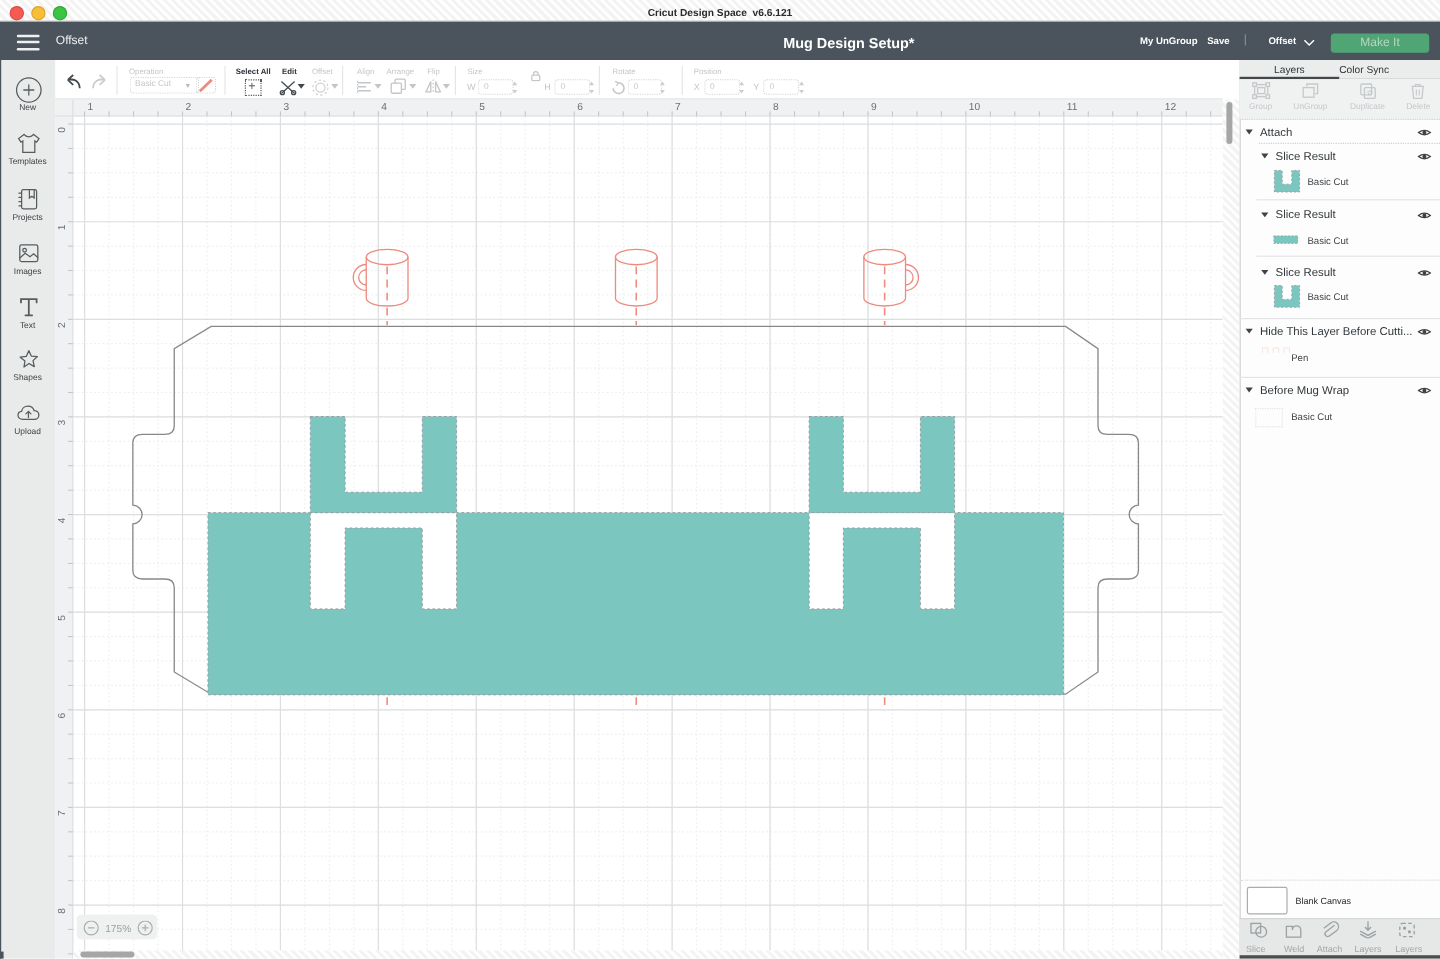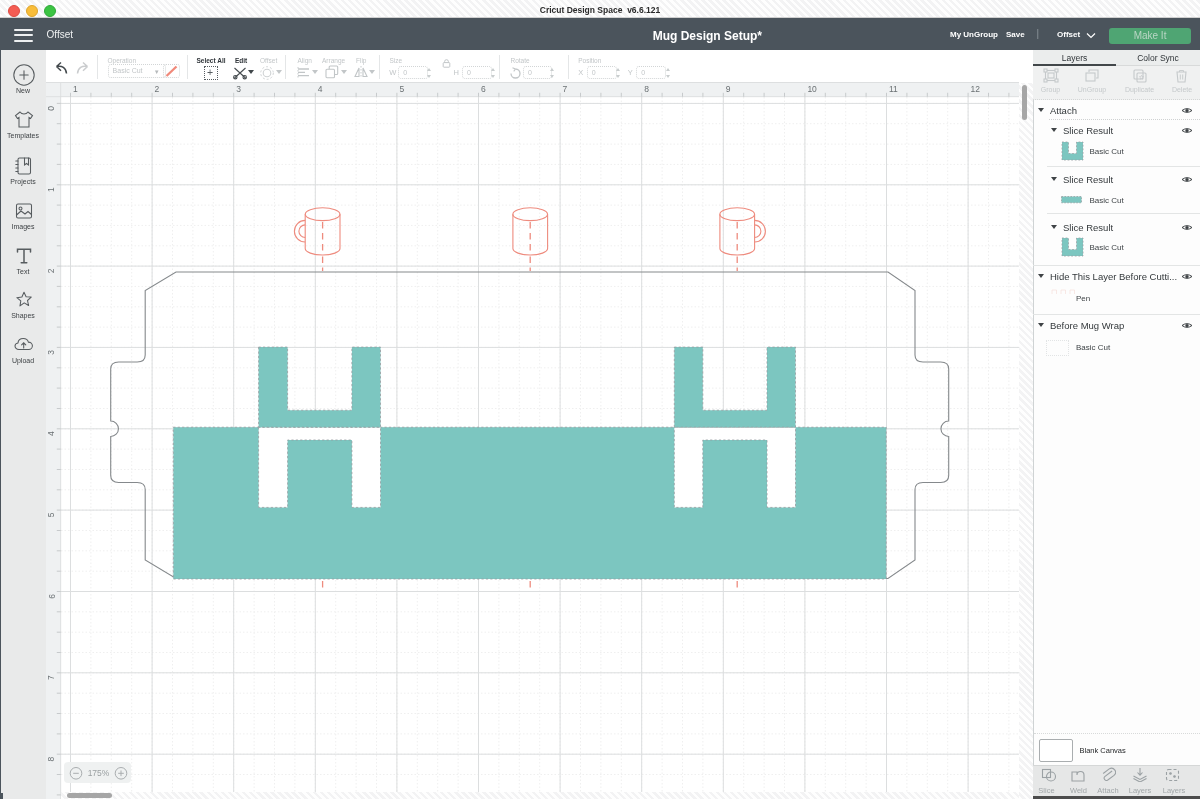--- a/index.html
+++ b/index.html
@@ -224,21 +224,21 @@
 <text x="29.5" y="9.3" font-size="8.5" fill="#9ba0a2" stroke="none" text-anchor="middle">175%</text>
   </svg>
 <div class="abs stripes" style="left:61px;top:791.5px;width:958px;height:7.5px"></div>
 <div class="abs" style="left:67px;top:792.5px;width:45px;height:5px;background:#a6a6a6;border-radius:2.5px"></div>
 <div class="abs stripes" style="left:1019px;top:83px;width:14px;height:716px"></div>
 <div class="abs" style="left:1021.5px;top:85px;width:5px;height:35px;background:#a6a6a6;border-radius:2.5px"></div>
 <div class="abs" style="left:0;top:793px;width:3px;height:6px;background:#4b545c"></div>
 <div class="abs" style="left:1033px;top:50px;width:167px;height:749px;background:#fdfdfd;border-left:1px solid #cfd3d4;box-sizing:border-box"></div>
 <div class="abs" style="left:1033px;top:50px;width:167px;height:16px;background:#ebeded;border-bottom:1px solid #d8dada;box-sizing:border-box"></div>
 <div class="abs" style="left:1033px;top:53px;width:83px;text-align:center;font-size:8.5px;color:#2f3438">Layers</div>
-<div class="abs" style="left:1116px;top:53px;width:84px;text-align:center;font-size:8.5px;color:#2f3438">Color Sync</div>
+<div class="abs" style="left:1116px;top:53px;width:84px;text-align:left;font-size:8.5px;color:#2f3438">Color Sync</div>
 <div class="abs" style="left:1033px;top:64.3px;width:83px;height:1.6px;background:#42474a"></div>
 <div class="abs" style="left:1033px;top:66px;width:167px;height:34px;background:#f0f1f1;border-bottom:1px dotted #d4d6d6;box-sizing:border-box"></div>
 <svg class="abs" style="left:1043px;top:68px" width="16" height="15" fill="none" stroke="#c5c9cb" stroke-width="1.1">
 <rect x="2.5" y="2.5" width="11" height="10"></rect>
     <rect x="5" y="5" width="6" height="5"></rect>
 <rect x="1" y="1" width="3" height="3" fill="#f0f1f1"></rect>
     <rect x="12" y="1" width="3" height="3" fill="#f0f1f1"></rect>
 <rect x="1" y="11" width="3" height="3" fill="#f0f1f1"></rect>
     <rect x="12" y="11" width="3" height="3" fill="#f0f1f1"></rect>
   </svg>

